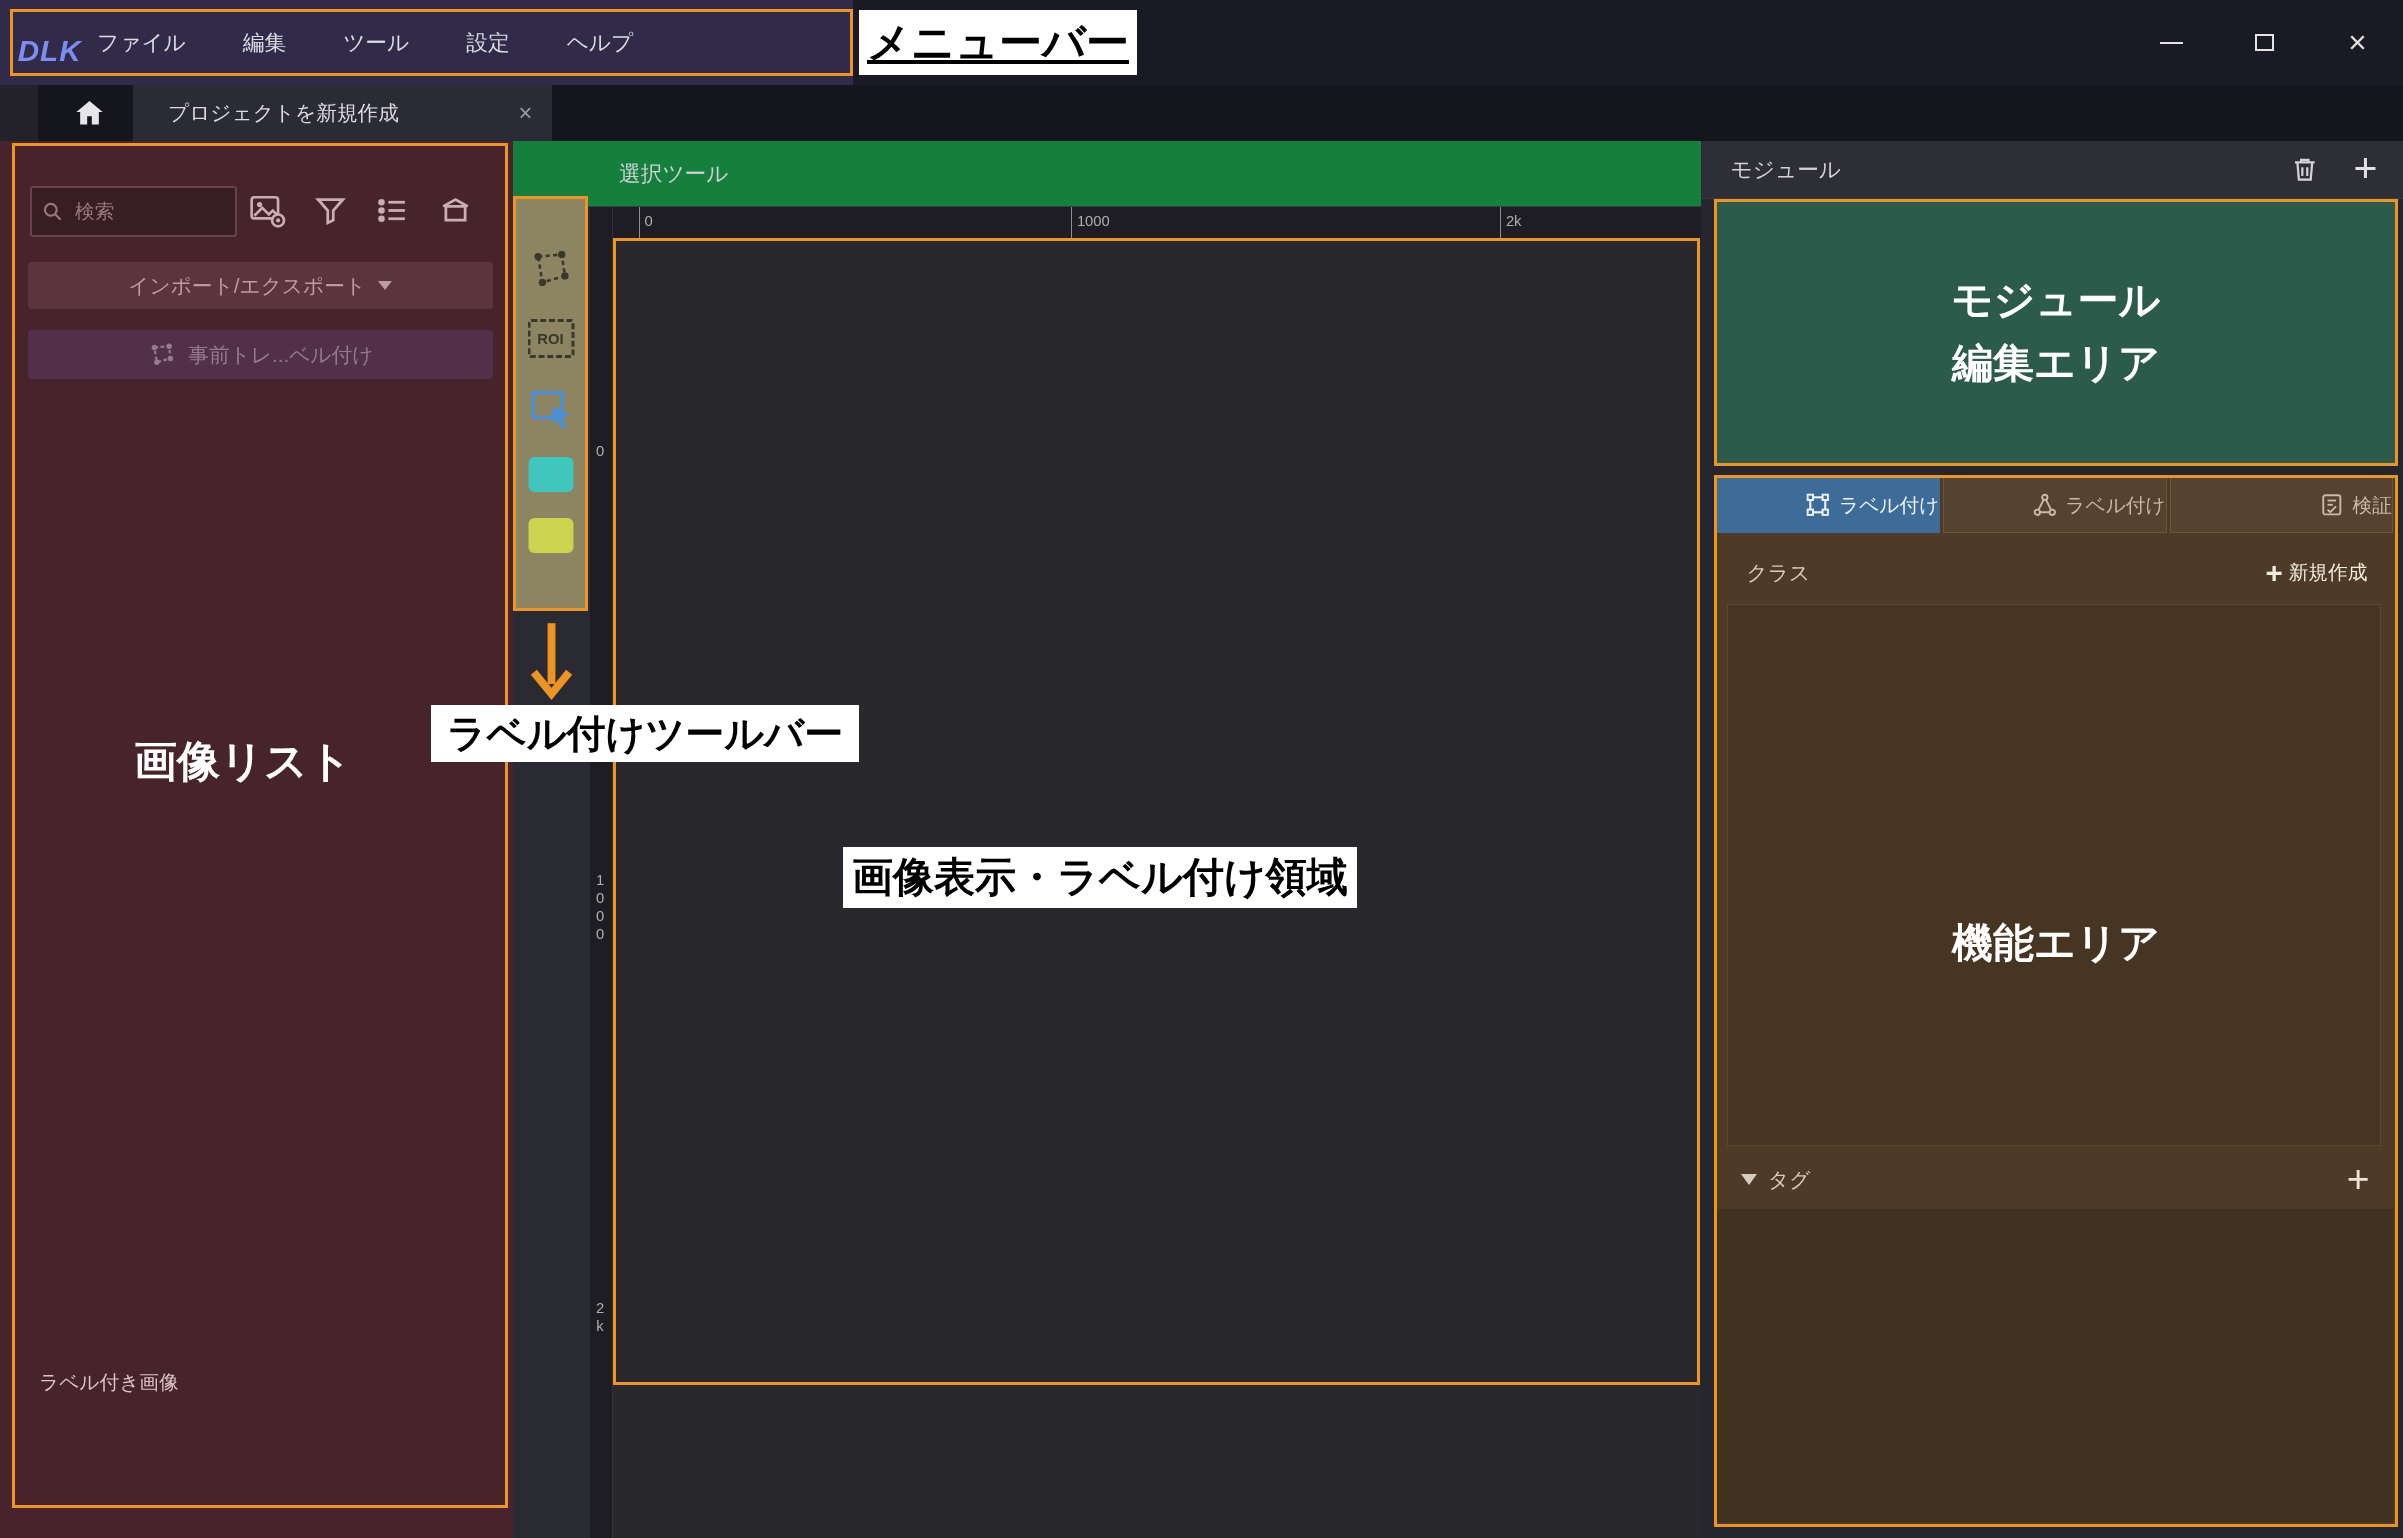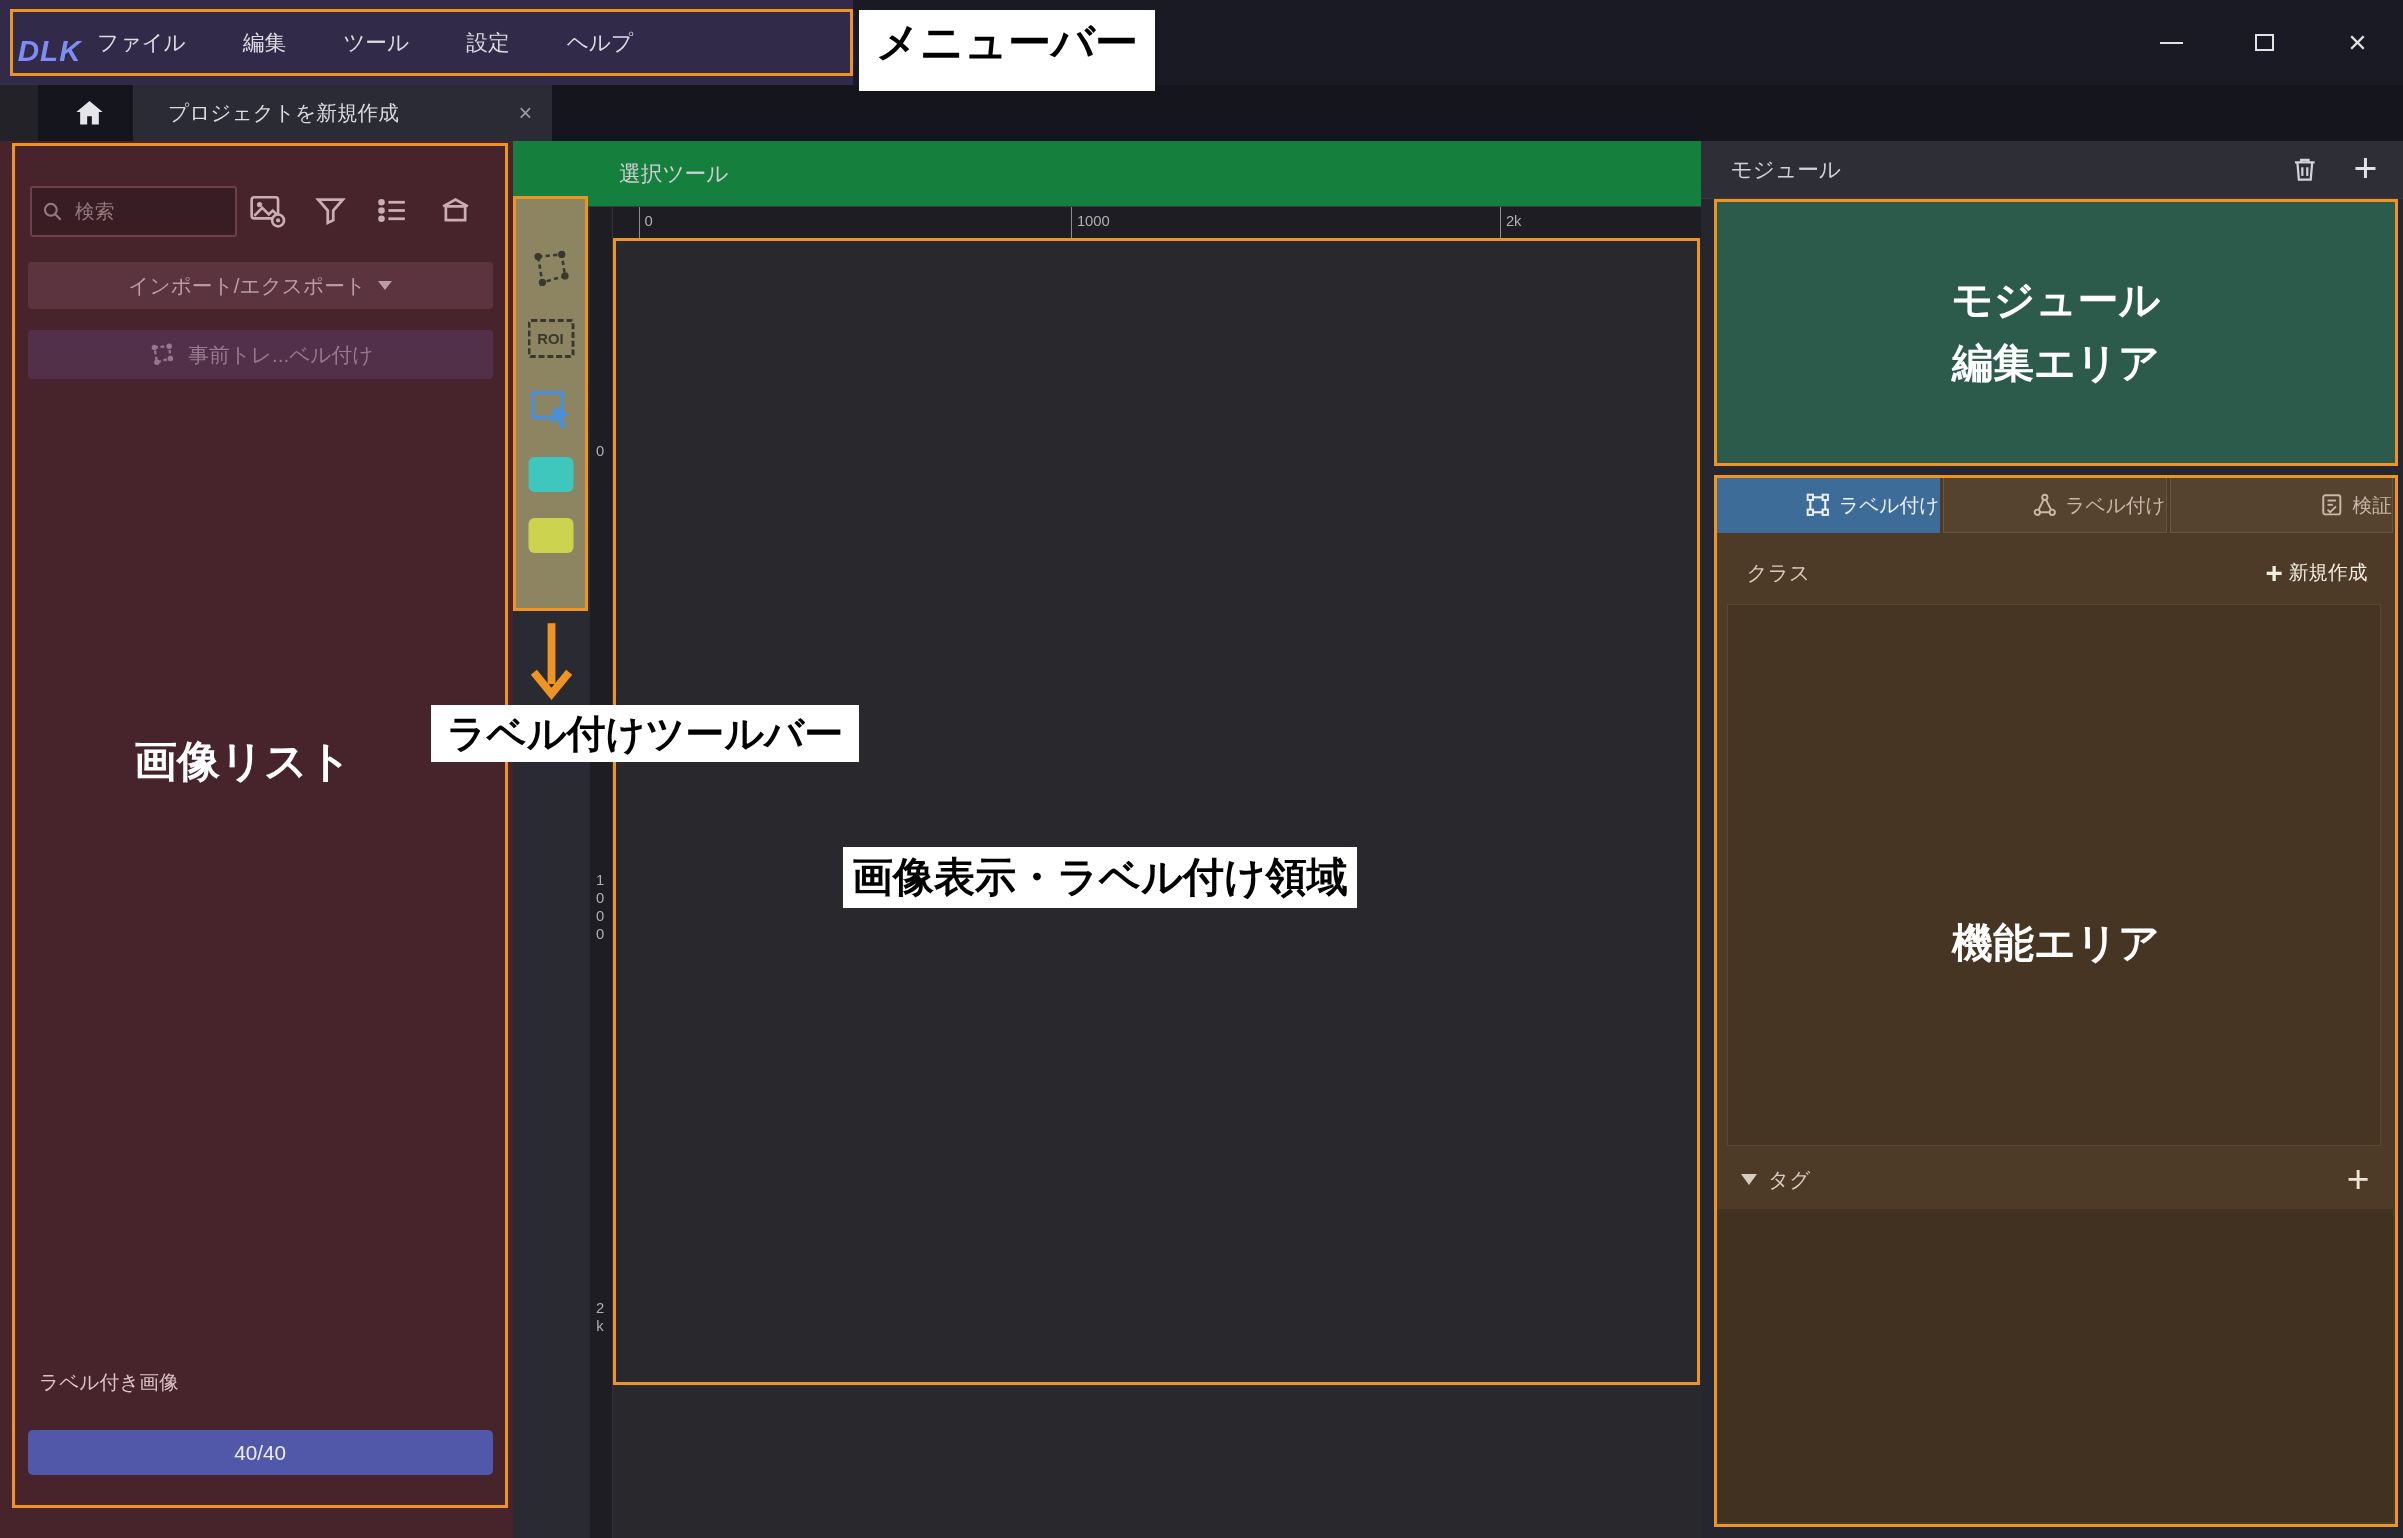--- a/index.html
+++ b/index.html
@@ -82,21 +82,21 @@
   .box-canvas{left:613px;top:238px;width:1087px;height:1147px;}
   .green-box{position:absolute;left:1714px;top:199px;width:684px;height:267px;background:#2d5b4b;
              border:3.9px solid #ED9422;box-sizing:border-box;z-index:30;display:flex;flex-direction:column;
              align-items:center;justify-content:center;gap:13.8px;}
   .green-box .gl{font-size:41px;font-weight:700;color:#ffffff;line-height:1.2;}
   .brown-box{position:absolute;left:1714px;top:475px;width:684px;height:1052px;background:#4d3a27;
              border:3.9px solid #ED9422;box-sizing:border-box;z-index:30;}
 
   
   .lbl-white{position:absolute;background:#ffffff;color:#000000;font-weight:700;z-index:40;white-space:nowrap;}
-  .lbl-menu{left:859px;top:9.9px;height:81px;line-height:65px;padding:0 17px;font-size:43px;}
+  .lbl-menu{left:859px;top:9.9px;height:65px;line-height:65px;padding:0 8px;font-size:43px;text-decoration:underline;}
   .lbl-toolbar{left:431px;top:705px;height:57px;line-height:57px;padding:0 15.8px;font-size:39px;}
   .lbl-canvas{left:843px;top:847px;height:61px;line-height:61px;padding:0 9px;font-size:41px;}
   .lbl-imagelist{position:absolute;left:134px;top:733px;color:#ffffff;font-weight:700;font-size:43px;z-index:40;}
   .lbl-func{position:absolute;left:1714px;top:916px;width:684px;text-align:center;color:#ffffff;
             font-weight:700;font-size:41px;z-index:40;}
   .anno-arrow{position:absolute;left:525px;top:619px;z-index:40;}
 
   
   .tool{position:absolute;left:50%;transform:translateX(-50%);display:flex;align-items:center;justify-content:center;}
   .t1{top:49px;}
@@ -216,23 +216,20 @@
       <svg width="29.6" height="29.6" viewBox="0 0 24 24">
         <path d="M6 6 L18 5 L19 15 L8 18 Z" fill="none" stroke="#96798f" stroke-width="1.8" stroke-dasharray="3 2"></path>
         <circle cx="6" cy="6" r="2.2" fill="#96798f"></circle>
           <circle cx="18" cy="5" r="2.2" fill="#96798f"></circle>
         <circle cx="19" cy="15" r="2.2" fill="#96798f"></circle>
           <circle cx="8" cy="18" r="2.2" fill="#96798f"></circle>
       </svg>
       <span>事前トレ...ベル付け</span>
     </div>
     <div class="labeled-label">ラベル付き画像</div>
-    <div class="progress-bar">
-      <span>40/40</span>
-    </div>
   </div>
 
   <div class="tooloptions">
     <span class="tt">選択ツール</span>
   </div>
   <div class="toolbar-strip"></div>
   <div class="vruler">
     <span class="vlabel" style="top:236px">0</span>
     <span class="vlabel" style="top:665px">1000</span>
     <span class="vlabel" style="top:1093px">2k</span>

